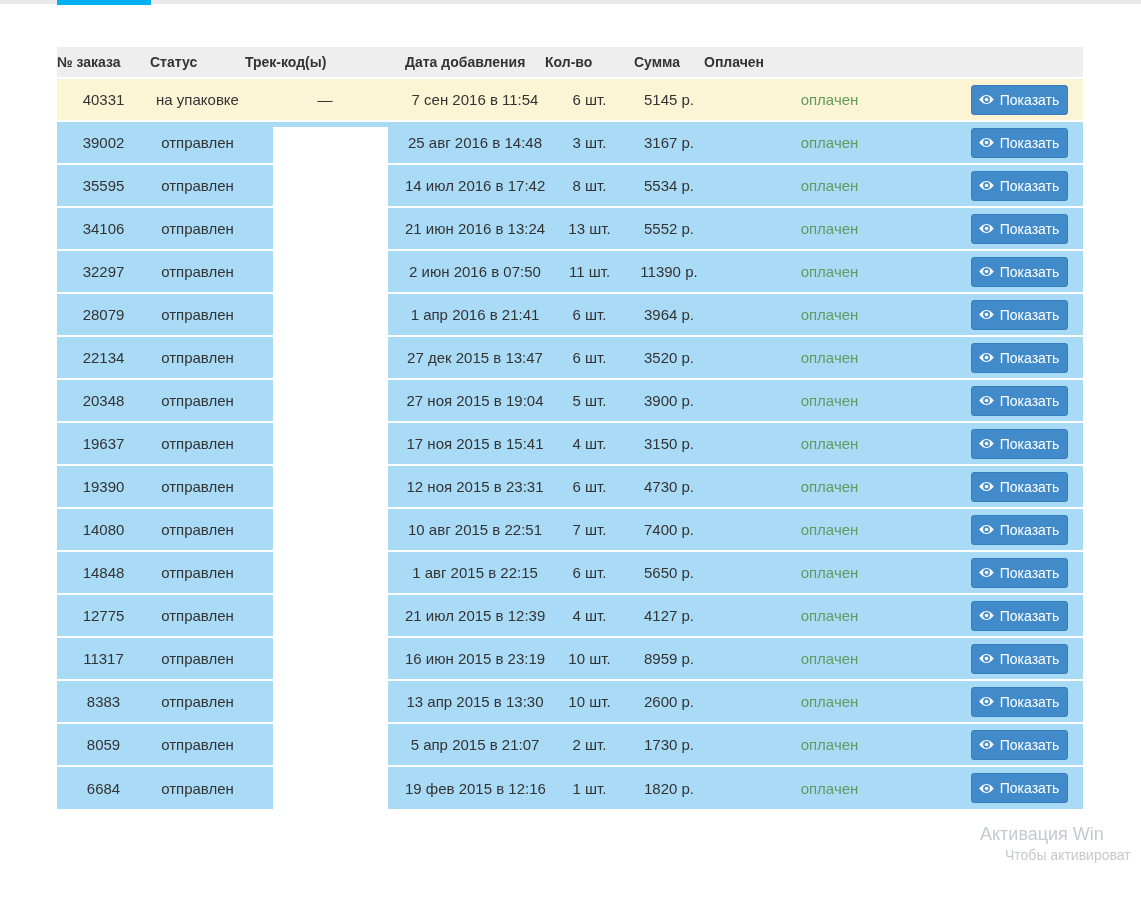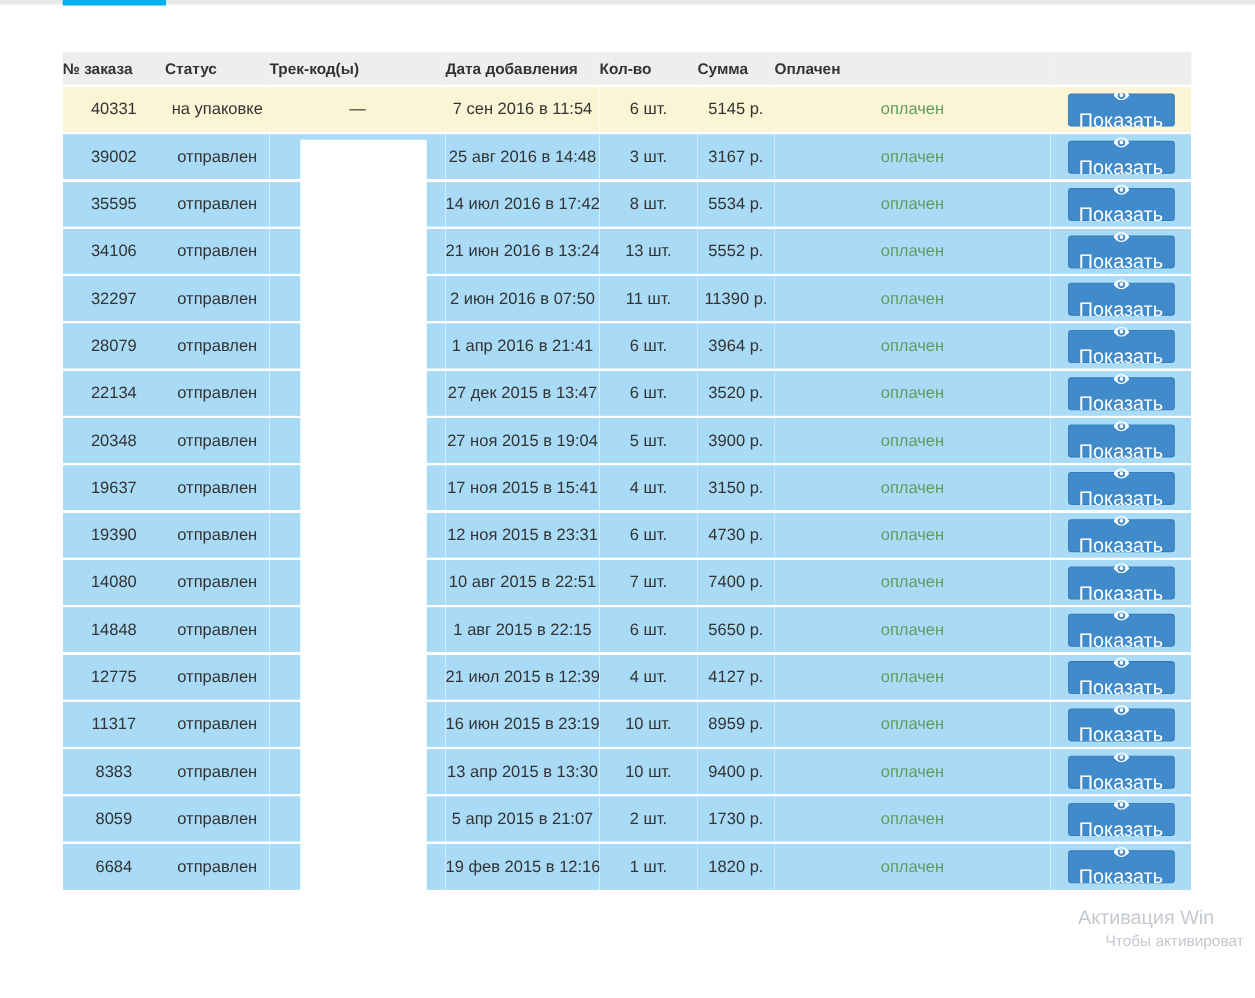--- a/index.html
+++ b/index.html
@@ -18,21 +18,21 @@
   table.orders tbody td { height:43px; border-top:2px solid #fff; text-align:center;
                           font-size:15px; white-space:nowrap; overflow:hidden; padding:0; }
   tr.row-packing td { background:#fcf5d5; }
   tr.row-sent td    { background:#a9dbf7; }
   td.cell-paid { font-size:14px; color:#5f9c5f; }
   td.cell-action { text-align:right; padding-right:19px; }
 
   .show-btn { display:inline-flex; align-items:center; gap:6px; justify-content:center;
               width:97px; height:30px; background:#428bca; border:1px solid #357ebd;
               border-radius:3px; color:#fff; font-family:"Liberation Sans", sans-serif;
-              font-size:18px; cursor:pointer; vertical-align:middle;flex-direction:column; }
+              font-size:14px; cursor:pointer; vertical-align:middle; }
   .show-btn svg { flex:0 0 auto; }
 
   
   .redaction { position:absolute; left:273px; top:127px; width:115px; height:760px;
                background:#ffffff; z-index:5; }
 
   
   .wm1 { position:absolute; left:980px; top:824px; font-size:18px; line-height:20px;
          color:rgba(188,195,200,0.88); white-space:nowrap; z-index:10; }
   .wm2 { position:absolute; left:1005px; top:848px; font-size:14px; line-height:15px;
@@ -347,21 +347,21 @@
         <span>Показать</span>
       </button>
     </td>
   </tr>
       <tr class="row-sent">
     <td>8383</td>
     <td>отправлен</td>
     <td></td>
     <td>13 апр 2015 в 13:30</td>
     <td>10 шт.</td>
-    <td>9400 р.</td>
+    <td>2600 р.</td>
     <td class="cell-paid">оплачен</td>
     <td class="cell-action">
       <button class="show-btn">
         <span style="display:inline-flex">
           <svg width="15" height="13" viewBox="0 0 20 16" aria-hidden="true">
             <path fill-rule="evenodd" fill="#fff" d="M10 2C5.2 2 1.8 5.9 0.5 8 1.8 10.1 5.2 14 10 14s8.2-3.9 9.5-6C18.2 5.9 14.8 2 10 2zm0 10.6A4.6 4.6 0 1 1 10 3.4a4.6 4.6 0 0 1 0 9.2z"></path>
             <circle cx="10" cy="8" r="2.3" fill="#fff"></circle>
           </svg>
         </span>
         <span>Показать</span>

